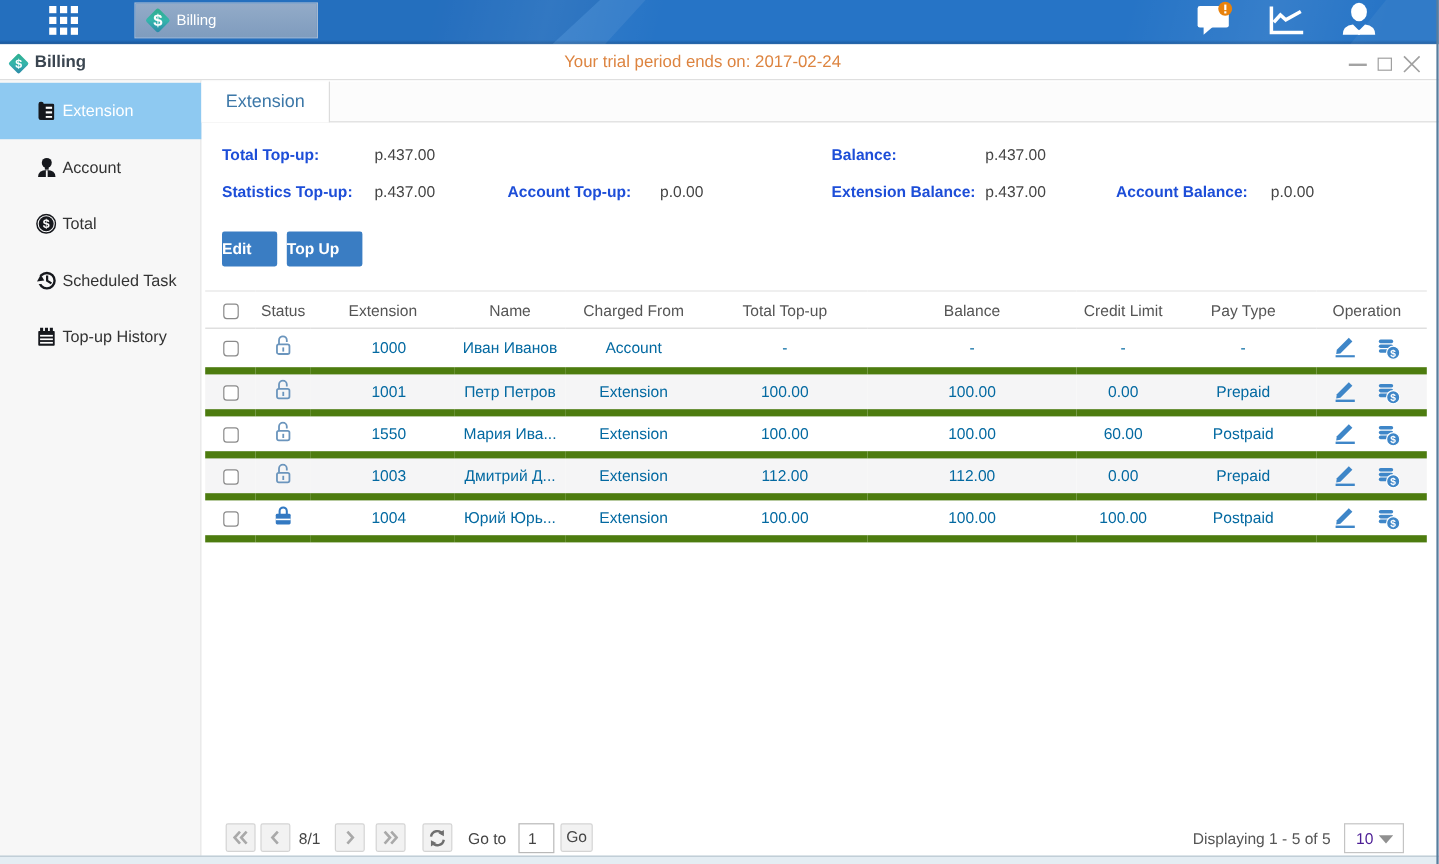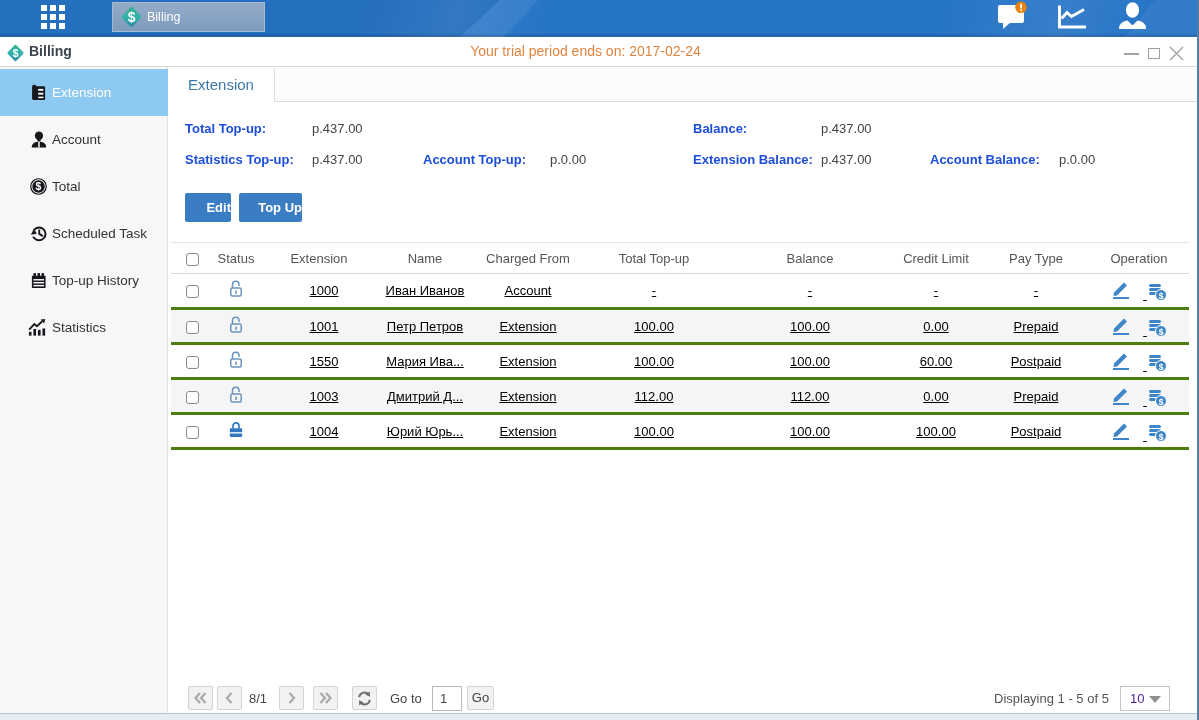--- a/index.html
+++ b/index.html
@@ -32,27 +32,27 @@
 .mi.sel .tx { color:#fff; }
 
 
 #content { position:absolute; left:168px; top:67px; width:1031px; height:647px; background:#fff; }
 #tabstrip { position:absolute; left:0; top:1px; width:1031px; height:34px; background:#fcfcfc; border-bottom:1px solid #dcdcdc; }
 #tabactive { position:absolute; left:0; top:0; width:107px; height:34px; background:#fff; border-right:1px solid #dcdcdc; text-align:center; line-height:34px; font-size:15px; color:#3d78a8; }
 
 .slabel { position:absolute; font-weight:bold; color:#1d4ed8; }
 .sval { position:absolute; color:#444; }
 
-.btn { position:absolute; background:#3a7dc3; color:#fff; font-weight:bold; font-size:13px; text-align:right; line-height:29px; height:29px; border-radius:2px; }
+.btn { position:absolute; background:#3a7dc3; color:#fff; font-weight:bold; font-size:13px; text-align:left; line-height:29px; height:29px; border-radius:2px; }
 
 
 #tbl { position:absolute; left:3px; top:175px; width:1018px; }
 #tbl table { border-collapse:collapse; width:1018px; table-layout:fixed; font-size:13px; }
 #tbl th { font-weight:normal; color:#555; height:31px; border-top:1px solid #e5e5e5; border-bottom:1px solid #d8d8d8; text-align:center; }
-#tbl td { height:35px; text-align:center; color:#000000; border-bottom:3px solid #4d7c0f;text-decoration:underline; }
+#tbl td { height:35px; text-align:center; color:#0369a1; border-bottom:6px solid #4d7c0f; }
 #tbl tr.alt td { background:#f5f5f6; }
 #tbl .op { padding-right:8px; }
 .cb { display:inline-block; width:13px; height:13px; border:1px solid #8a8a8a; border-radius:3px; background:#fff; vertical-align:middle; }
 
 
 #footer { position:absolute; left:0; top:619px; width:1031px; height:28px; }
 .pbtn { position:absolute; top:0; width:25px; height:24px; background:#f2f2f2; border:1px solid #d4d4d4; border-radius:2px; text-align:center; line-height:22px; color:#b0b0b0; font-size:15px; font-weight:bold; }
 #bottomstrip { position:absolute; left:0; top:713px; width:1199px; height:7px; background:#e4edf3; border-top:1px solid #b9c6d0; }
 </style>
 </head>
@@ -170,31 +170,20 @@
     <svg class="ic" viewBox="0 0 18 18">
         <rect x="2" y="4" width="14.5" height="13" rx="0.8" fill="#16181d"></rect>
         <rect x="3.6" y="1.2" width="2.7" height="4" fill="#16181d"></rect>
         <rect x="7.9" y="1.2" width="2.7" height="4" fill="#16181d"></rect>
         <rect x="12.2" y="1.2" width="2.7" height="4" fill="#16181d"></rect>
         <rect x="3.6" y="7.5" width="11.3" height="1.5" fill="#fff"></rect>
         <rect x="3.6" y="10.6" width="11.3" height="1.5" fill="#fff"></rect>
         <rect x="3.6" y="13.7" width="11.3" height="1.5" fill="#fff"></rect>
       </svg>
     <div class="tx">Top-up History</div>
-  </div>
-  <div class="mi" style="top:237px">
-    <svg class="ic" style="left:28px;width:18px" viewBox="0 0 18 18">
-        <rect x="0.4" y="13.6" width="2.8" height="4" fill="#16181d"></rect>
-        <rect x="5.2" y="10.5" width="2.8" height="7.1" fill="#16181d"></rect>
-        <rect x="10" y="11.5" width="2.8" height="6.1" fill="#16181d"></rect>
-        <rect x="14.8" y="10" width="2.8" height="7.6" fill="#16181d"></rect>
-        <path d="M0.7 11.2 L6.2 5.3 L8.9 7.7 L14.6 2.4" stroke="#16181d" stroke-width="2" fill="none"></path>
-        <path d="M12.9 0.4 L17.7 0.1 L16.6 4.8 Z" fill="#16181d"></path>
-      </svg>
-    <div class="tx">Statistics</div>
   </div>
 </div>
 
 <div id="content">
   <div id="tabstrip">
       <div id="tabactive">Extension</div>
     </div>
 
   <div class="slabel" style="left:17px;top:54px">Total Top-up:</div>
   <div class="sval" style="left:144px;top:54px">p.437.00</div>

